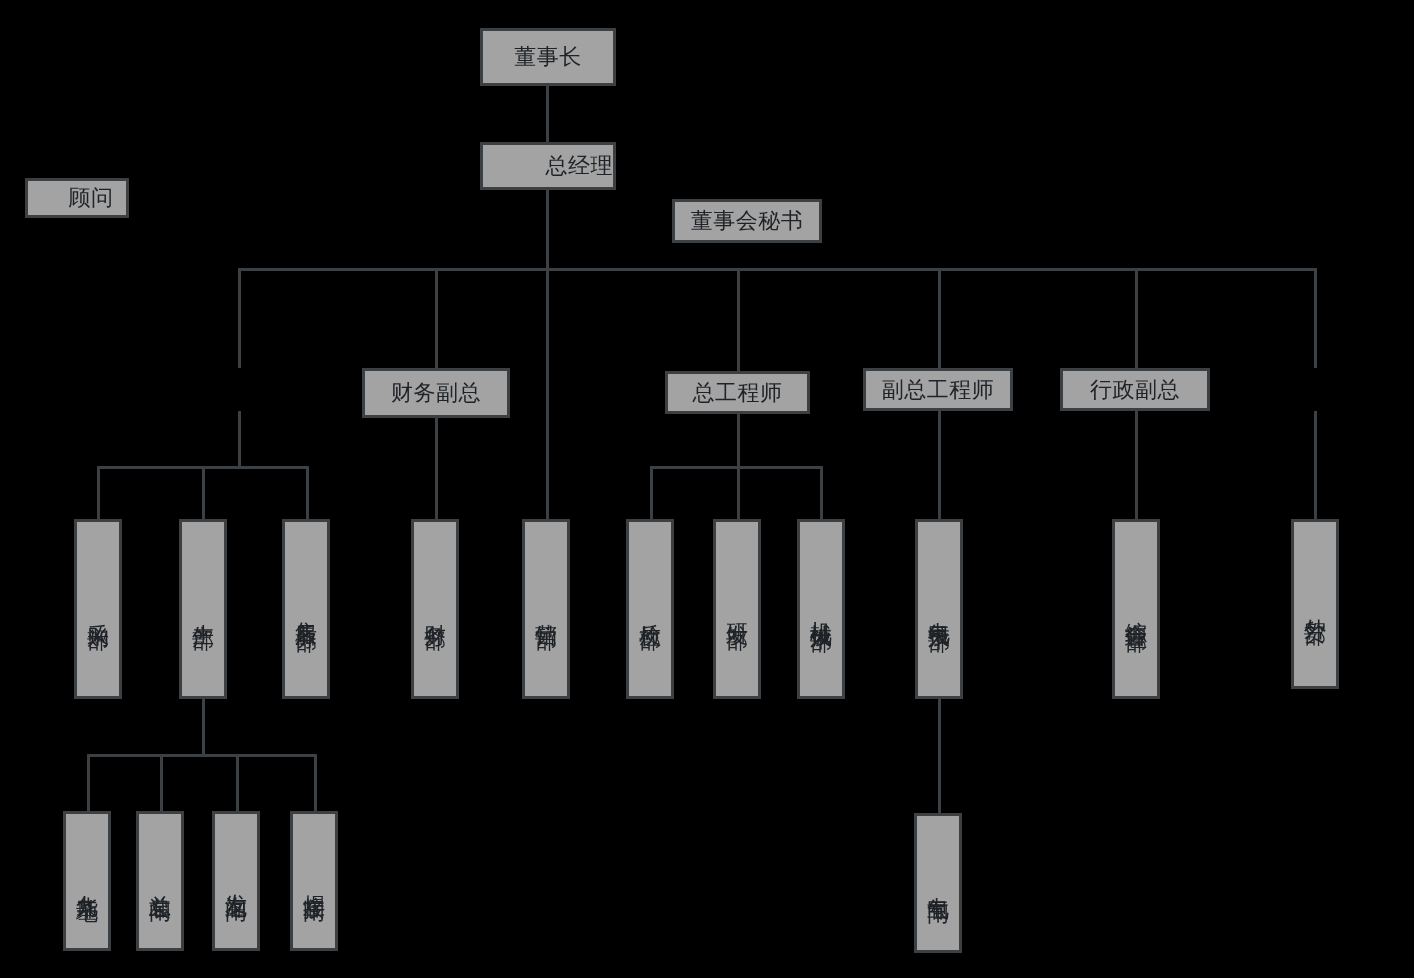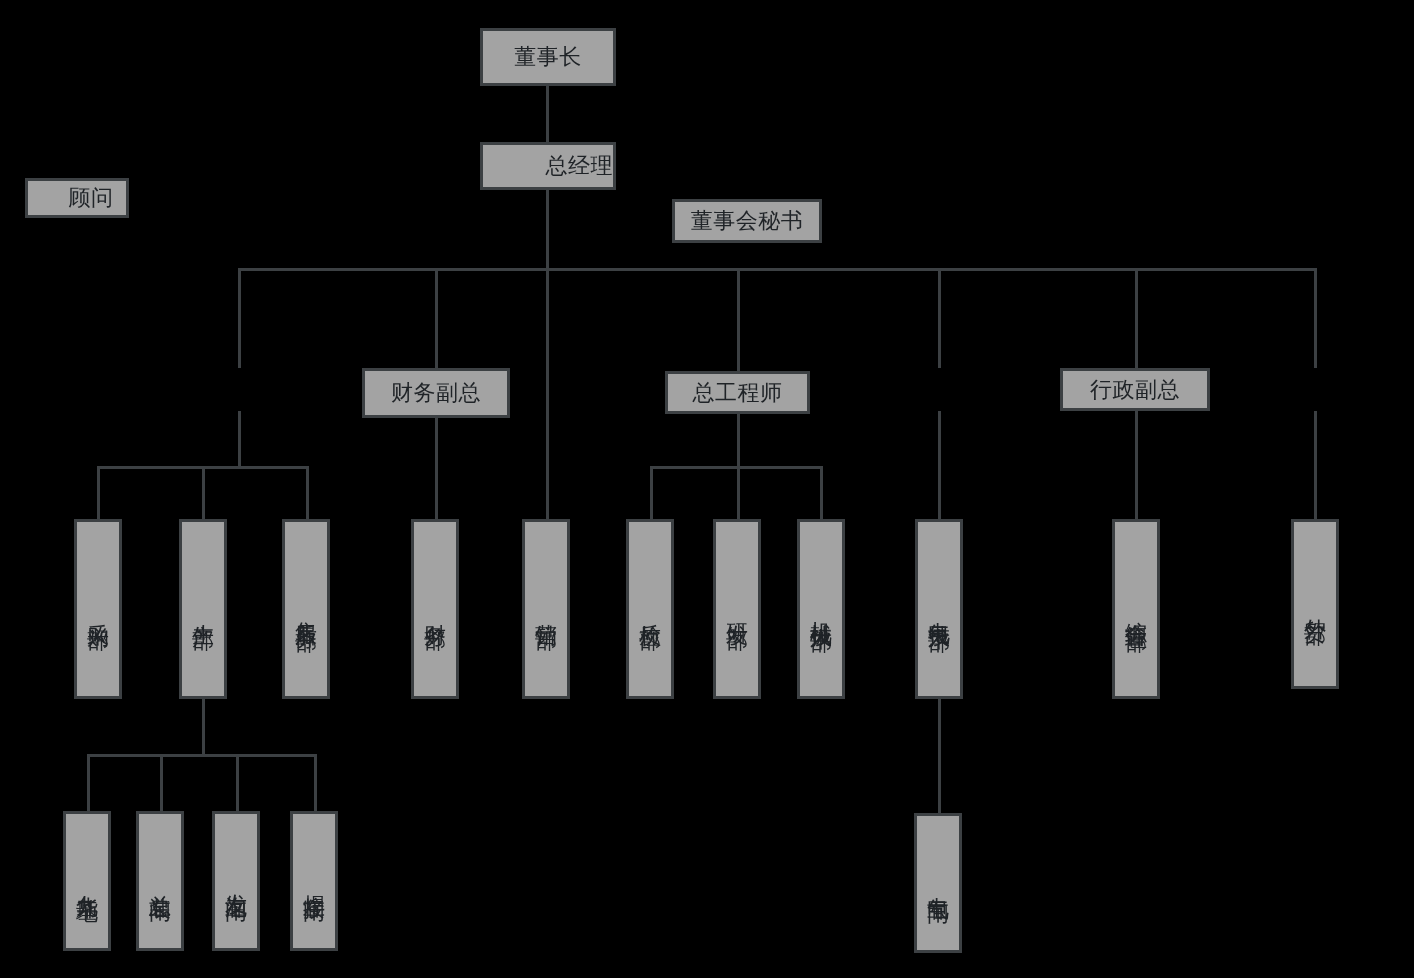--- a/index.html
+++ b/index.html
@@ -113,20 +113,23 @@
 
 
   <div class="node" style="left:362px; top:368px; width:148px; height:50px;">
     <span>财务副总</span>
   </div>
 
   <div class="node" style="left:665px; top:371px; width:145px; height:43px;">
     <span>总工程师</span>
   </div>
 
+  <div class="node" style="left:863px; top:368px; width:150px; height:43px;">
+    <span>副总工程师</span>
+  </div>
 
   <div class="node" style="left:1060px; top:368px; width:150px; height:43px;">
     <span>行政副总</span>
   </div>
 
 
   <div class="node vert" style="left:74px; top:519px; width:48px; height:180px;">
     <span>采购部</span>
   </div>
 

